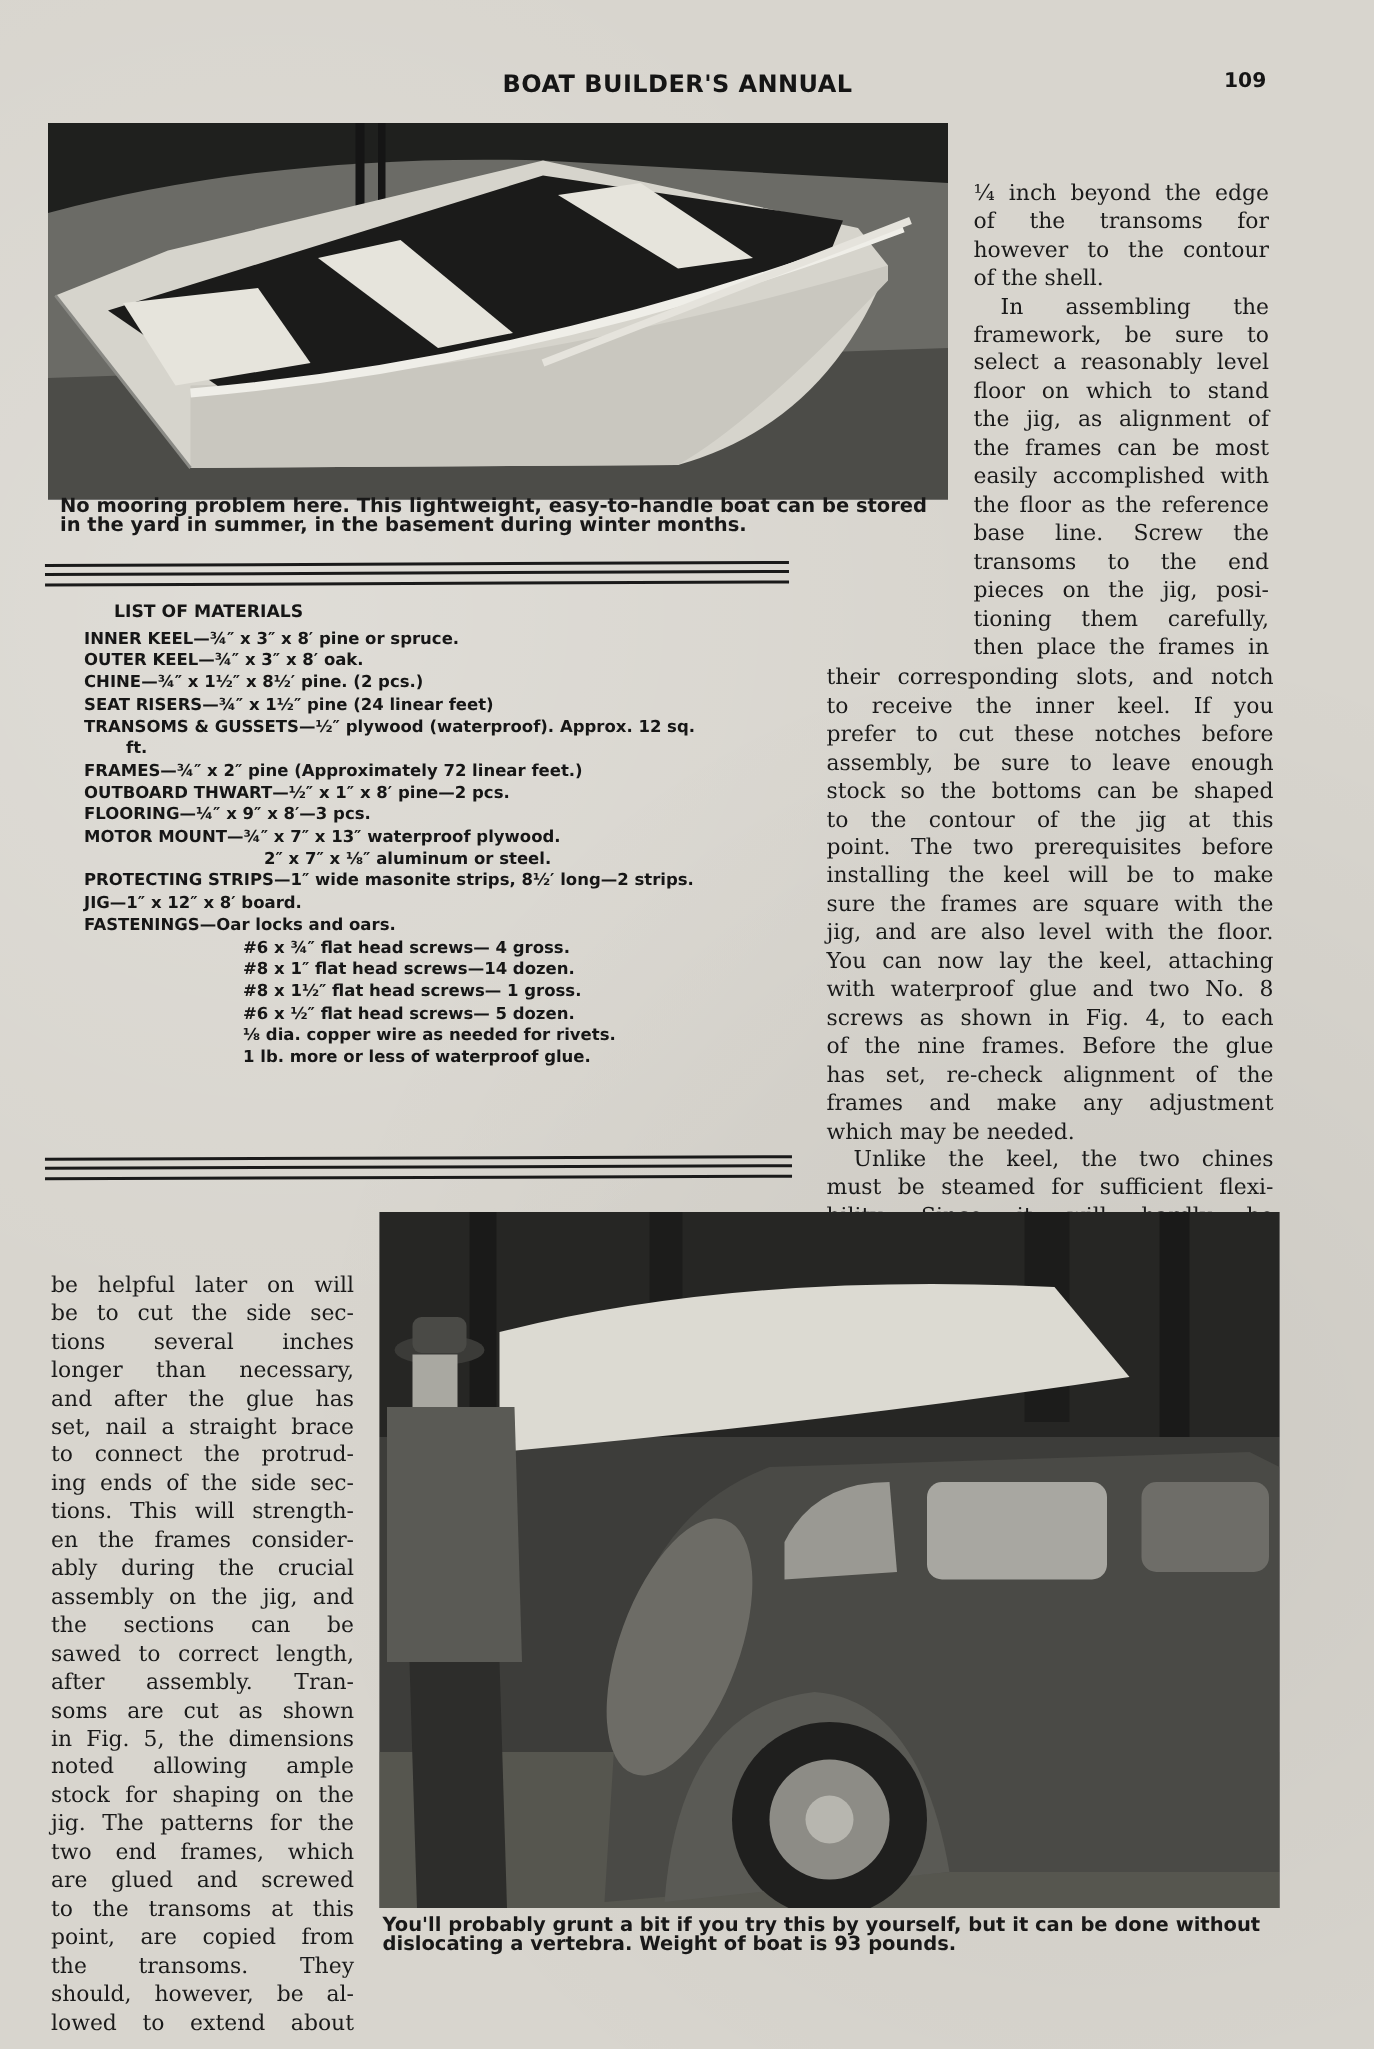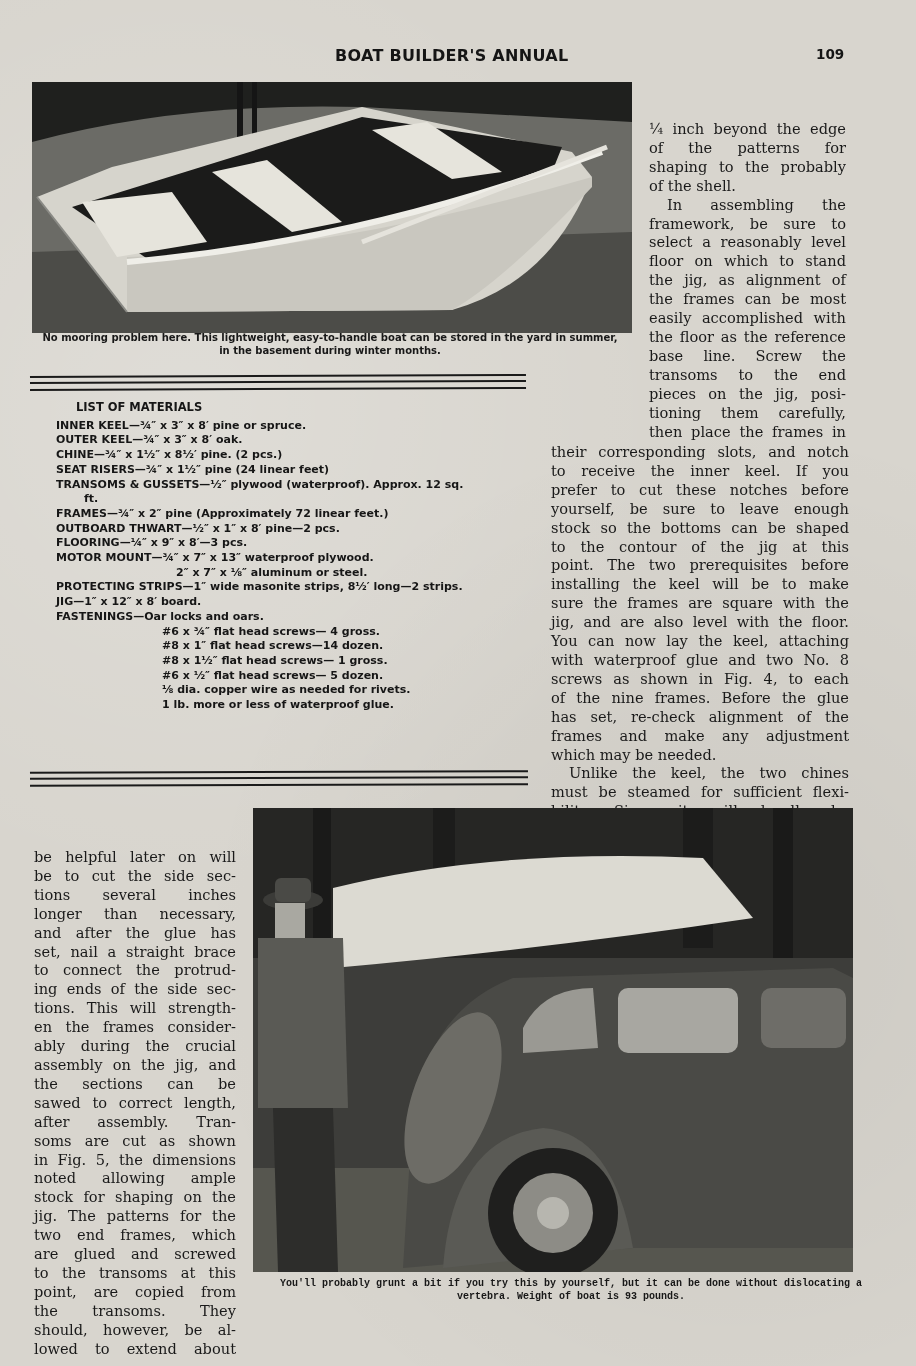--- a/index.html
+++ b/index.html
@@ -29,24 +29,24 @@
   .photo {
     position:absolute; overflow:hidden; background:#2a2a2a;
   }
   .photo svg { display:block; width:100%; height:100%; }
   #photo-top { left:32px; top:82px; width:600px; height:251px; }
   #photo-bottom { left:253px; top:808px; width:600px; height:464px; }
 
   .caption {
     position:absolute;
     font-family:"DejaVu Sans", sans-serif; font-weight:bold;
-    font-size:10px; line-height:13px; text-align:center; color:#181818;
+    font-size:13px; line-height:13px; color:#181818;
   }
   #caption-top { left:40px; top:331px; width:580px; }
-  #caption-bottom { left:271px; top:1277px; width:600px;font-family:Liberation Mono, monospace; }
+  #caption-bottom { left:255px; top:1277px; width:600px; }
 
   .rule {
     position:absolute; height:11px;
     border-top:2.5px solid #1a1a1a;
     border-bottom:2.5px solid #1a1a1a;
   }
   .rule::after {
     content:""; position:absolute; left:0; right:0; top:3.5px;
     border-top:2.5px solid #1a1a1a;
   }
@@ -138,42 +138,42 @@
       <div class="mat-row fast">#6 x ½″ flat head screws— 5 dozen.</div>
       <div class="mat-row fast">⅛ dia. copper wire as needed for rivets.</div>
       <div class="mat-row fast">1 lb. more or less of waterproof glue.</div>
     </div>
 </div>
 
 <div class="rule" id="rule-bottom"></div>
 
 <div class="col" id="col-right-upper">
     <span class="ln">¼ inch beyond the edge</span>
-    <span class="ln">of the patterns for</span>
-    <span class="ln">shaping to the probably</span>
+    <span class="ln">of the transoms for</span>
+    <span class="ln">however to the contour</span>
     <span class="ln last">of the shell.</span>
     <span class="ln indent">In assembling the</span>
     <span class="ln">framework, be sure to</span>
     <span class="ln">select a reasonably level</span>
     <span class="ln">floor on which to stand</span>
     <span class="ln">the jig, as alignment of</span>
     <span class="ln">the frames can be most</span>
     <span class="ln">easily accomplished with</span>
     <span class="ln">the floor as the reference</span>
     <span class="ln">base line. Screw the</span>
     <span class="ln">transoms to the end</span>
     <span class="ln">pieces on the jig, posi-</span>
     <span class="ln">tioning them carefully,</span>
     <span class="ln">then place the frames in</span>
   </div>
 <div class="col" id="col-right-lower">
     <span class="ln">their corresponding slots, and notch</span>
     <span class="ln">to receive the inner keel. If you</span>
     <span class="ln">prefer to cut these notches before</span>
-    <span class="ln">yourself, be sure to leave enough</span>
+    <span class="ln">assembly, be sure to leave enough</span>
     <span class="ln">stock so the bottoms can be shaped</span>
     <span class="ln">to the contour of the jig at this</span>
     <span class="ln">point. The two prerequisites before</span>
     <span class="ln">installing the keel will be to make</span>
     <span class="ln">sure the frames are square with the</span>
     <span class="ln">jig, and are also level with the floor.</span>
     <span class="ln">You can now lay the keel, attaching</span>
     <span class="ln">with waterproof glue and two No. 8</span>
     <span class="ln">screws as shown in Fig. 4, to each</span>
     <span class="ln">of the nine frames. Before the glue</span>

